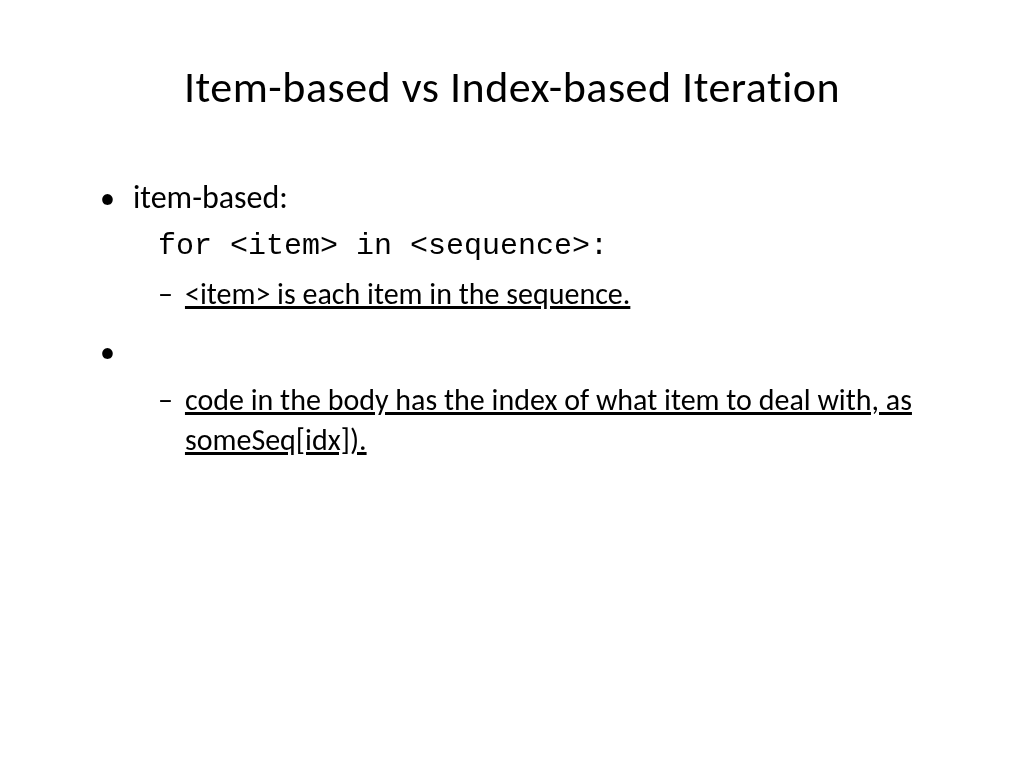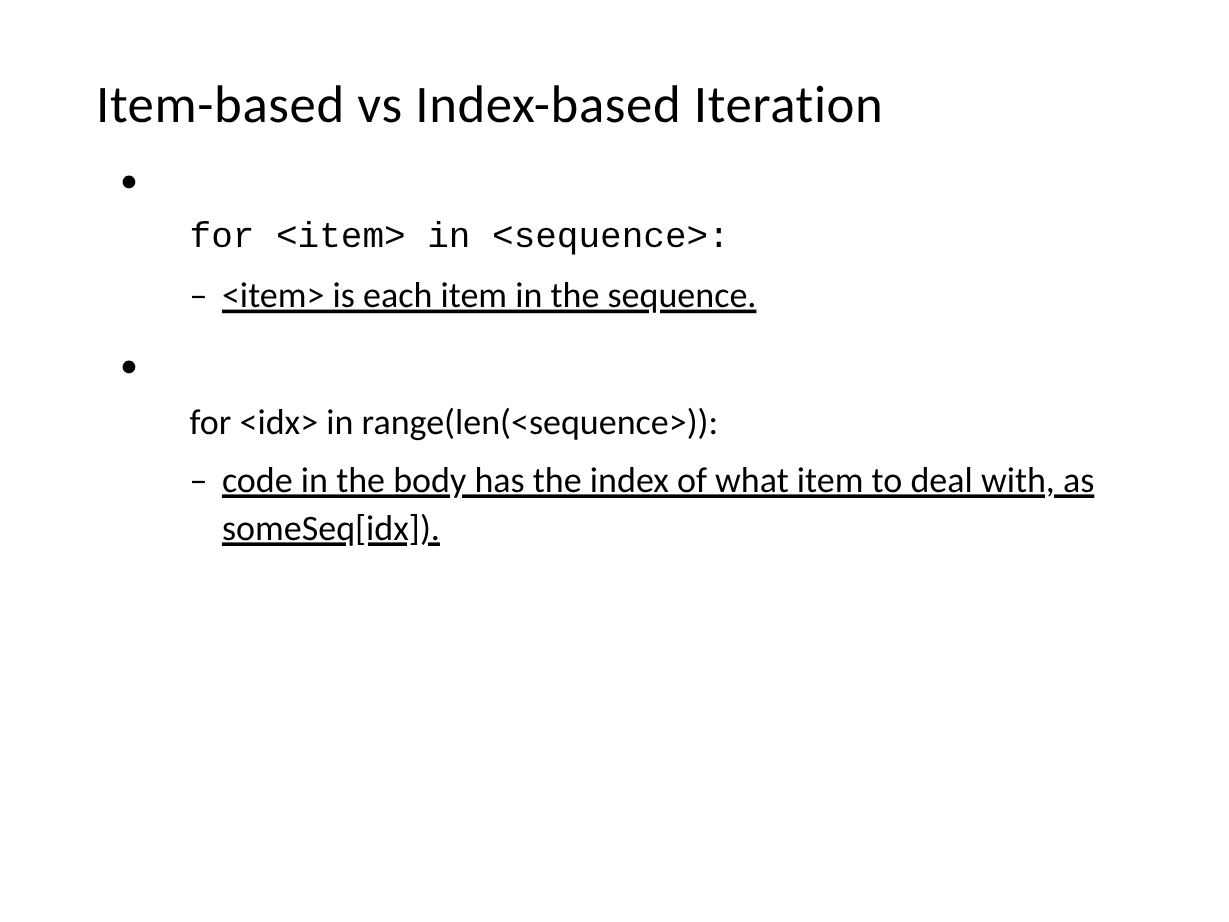--- a/index.html
+++ b/index.html
@@ -12,22 +12,22 @@
       height: 768px;
       background: #ffffff;
       font-family: Calibri, 'Segoe UI', Arial, sans-serif;
       color: #000000;
       padding: 60px 80px 40px 80px;
       overflow: hidden;
     }
     .title {
       font-size: 44px;
       font-weight: 400;
-      text-align: left;
-      margin-bottom: 17px;
+      text-align: center;
+      margin-bottom: 64px;
       letter-spacing: 0.5px;
     }
     .content {
       padding-left: 20px;
     }
     .bullet-item {
       display: flex;
       align-items: flex-start;
       margin-bottom: 8px;
     }
@@ -75,29 +75,29 @@
   </style>
 </head>
 <body>
 
 <div class="title">Item-based vs Index-based Iteration</div>
 
 <div class="content">
 
   <div class="bullet-item">
     <span class="bullet-dot">•</span>
+    <span class="bullet-text">item-based:</span>
   </div>
   <div class="code-line">for &lt;item&gt; in &lt;sequence&gt;:</div>
   <div class="sub-bullet">
     <span class="dash">–</span>
     <span class="sub-text">&lt;item&gt; is each item in the sequence.</span>
   </div>
 
   <div class="bullet-item">
     <span class="bullet-dot">•</span>
   </div>
-  <div class="code-line-sans">for &lt;idx&gt; in range(len(&lt;sequence&gt;)):</div>
   <div class="sub-bullet">
     <span class="dash">–</span>
     <span class="sub-text">code in the body has the index of what item to deal with, as someSeq[idx]).</span>
   </div>
 
 </div>
 
 </body></html>

